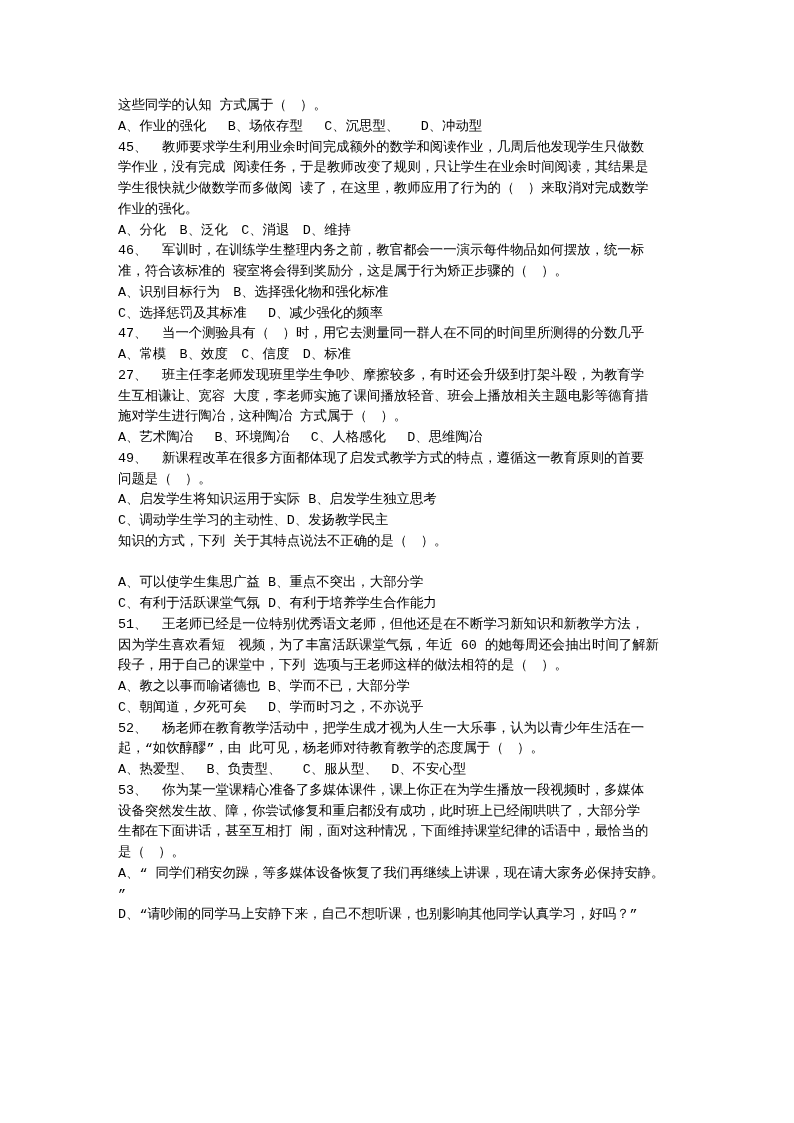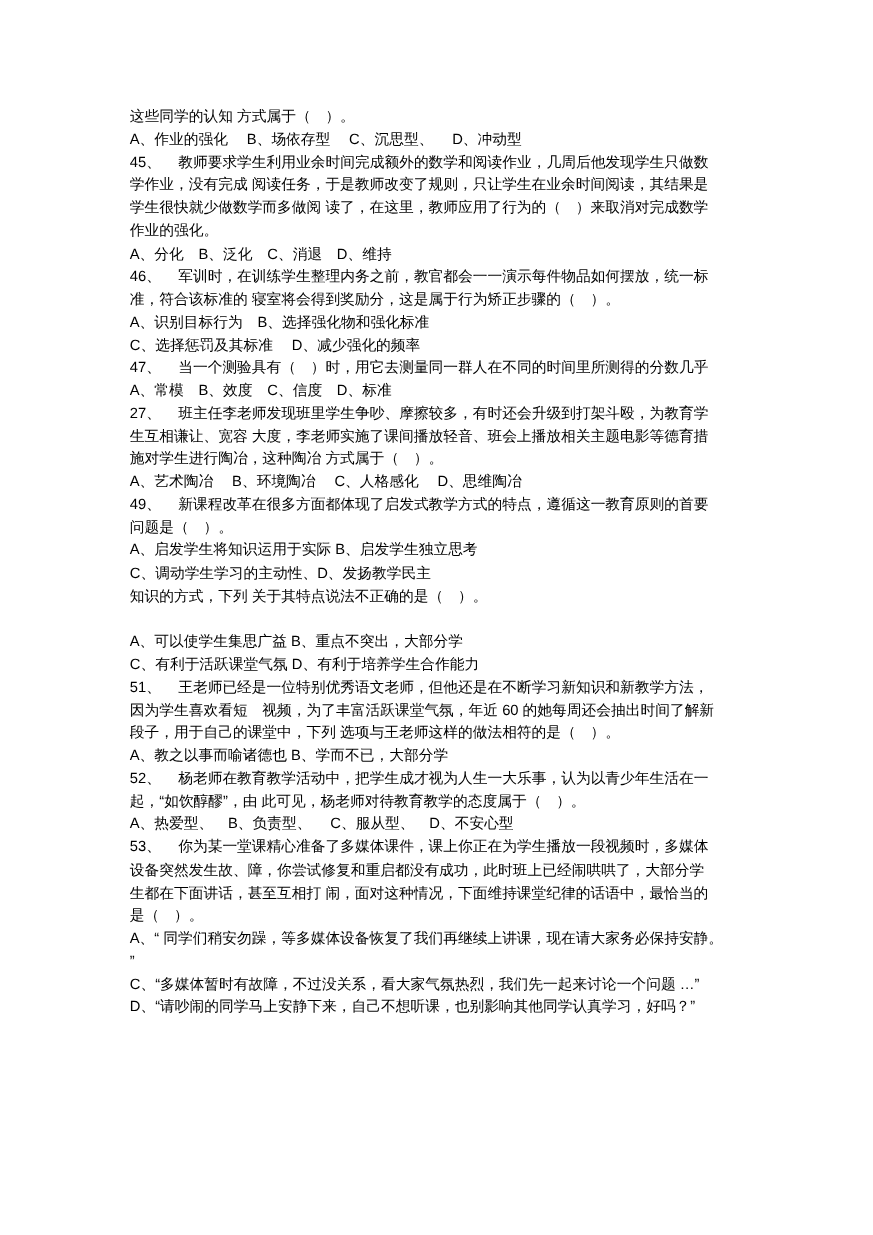--- a/index.html
+++ b/index.html
@@ -1,19 +1,19 @@
 <!DOCTYPE html>
 <html><head>
 <meta charset="utf-8">
 <style>
   html, body { margin: 0; padding: 0; background: #ffffff; }
   body { width: 794px; height: 1123px; position: relative; overflow: hidden; }
   .page {
     position: absolute; left: 118px; top: 96px; width: 565px;
-    font-family: Liberation Sans, sans-serif;
+    font-family: Liberation Mono, monospace;
     font-size: 13.4px; line-height: 20.75px; color: #000;
     letter-spacing: 0px;
   }
   .line { white-space: nowrap; height: 20.75px; overflow: visible; }
   .q-num { display: inline-block; width: 44px; }
   .blank { height: 20.75px; }
 </style>
 </head>
 <body>
 
@@ -40,24 +40,24 @@
     <div class="line">A、启发学生将知识运用于实际 B、启发学生独立思考</div>
     <div class="line">C、调动学生学习的主动性、D、发扬教学民主</div>
     <div class="line"><span>知识的方式，下列 关于其特点说法不正确的是（　）。</span></div>
     <div class="blank"></div>
     <div class="line">A、可以使学生集思广益 B、重点不突出，大部分学</div>
     <div class="line">C、有利于活跃课堂气氛 D、有利于培养学生合作能力</div>
     <div class="line"><span class="q-num">51、</span><span>王老师已经是一位特别优秀语文老师，但他还是在不断学习新知识和新教学方法，</span></div>
     <div class="line"><span>因为学生喜欢看短　视频，为了丰富活跃课堂气氛，年近 60 的她每周还会抽出时间了解新</span></div>
     <div class="line"><span>段子，用于自己的课堂中，下列 选项与王老师这样的做法相符的是（　）。</span></div>
     <div class="line">A、教之以事而喻诸德也 B、学而不已，大部分学</div>
+    <div class="line">C、朝闻道，夕死可矣　 D、学而时习之，不亦说乎</div>
     <div class="line"><span class="q-num">52、</span><span>杨老师在教育教学活动中，把学生成才视为人生一大乐事，认为以青少年生活在一</span></div>
     <div class="line"><span>起，“如饮醇醪”，由 此可见，杨老师对待教育教学的态度属于（　）。</span></div>
     <div class="line">A、热爱型、　B、负责型、　 C、服从型、　D、不安心型</div>
     <div class="line"><span class="q-num">53、</span><span>你为某一堂课精心准备了多媒体课件，课上你正在为学生播放一段视频时，多媒体</span></div>
     <div class="line"><span>设备突然发生故、障，你尝试修复和重启都没有成功，此时班上已经闹哄哄了，大部分学</span></div>
     <div class="line"><span>生都在下面讲话，甚至互相打 闹，面对这种情况，下面维持课堂纪律的话语中，最恰当的</span></div>
     <div class="line"><span>是（　）。</span></div>
     <div class="line">A、“ 同学们稍安勿躁，等多媒体设备恢复了我们再继续上讲课，现在请大家务必保持安静。</div>
     <div class="line">”</div>
-    <div class="line">C、“多媒体暂时有故障，不过没关系，看大家气氛热烈，我们先一起来讨论一个问题 …”</div>
     <div class="line">D、“请吵闹的同学马上安静下来，自己不想听课，也别影响其他同学认真学习，好吗？”</div>
   </div>
 
 </body></html>

